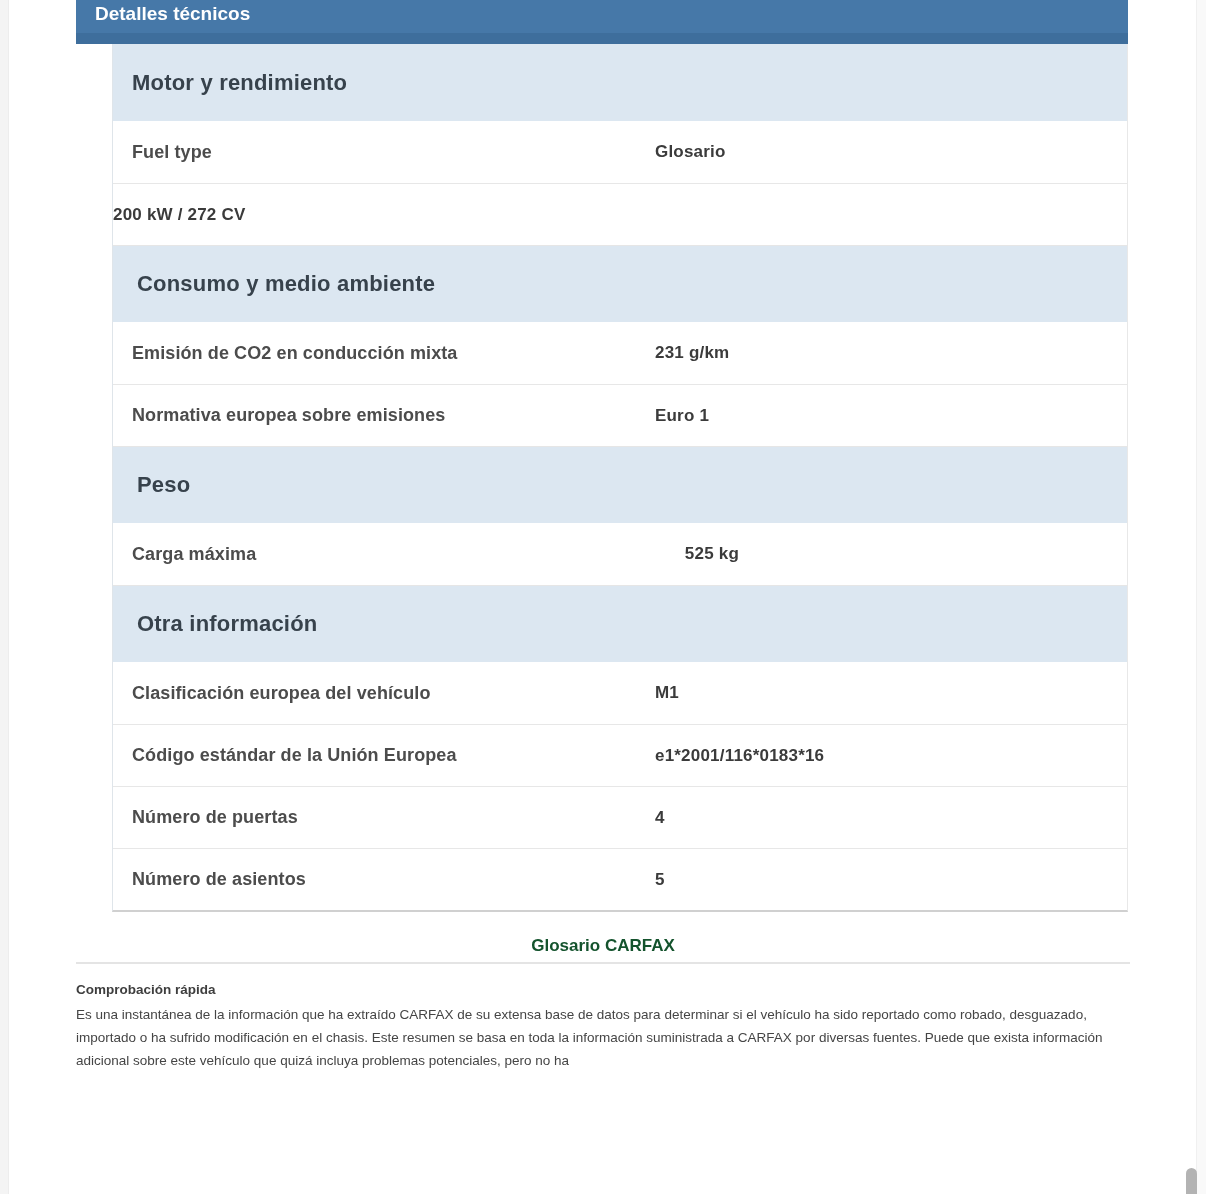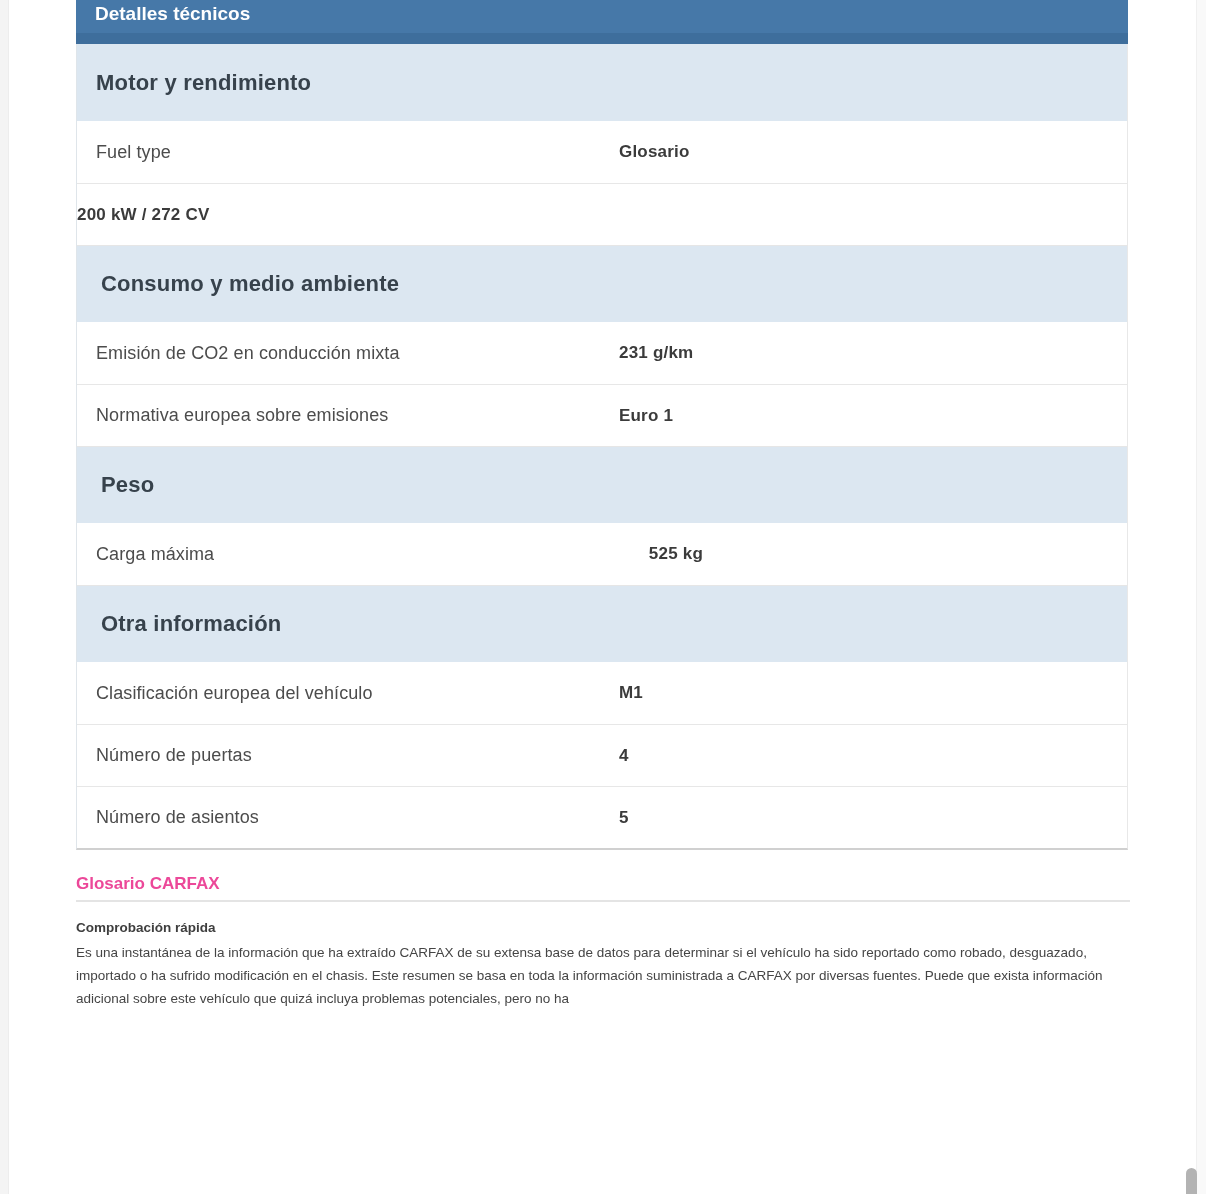--- a/index.html
+++ b/index.html
@@ -28,20 +28,21 @@
     padding: 2px 0 0 19px;
     line-height: 24px;
   }
 
   
   .tech-table {
     border-left: 1px solid #dfe5ea;
     border-right: 1px solid #e8e8e8;
     border-bottom: 2px solid #d0d0d0;
     background: #fff;
+    margin-left: 36px;
   }
   .section-bar {
     height: 77px;
     background: #dce7f1;
     display: flex; align-items: center;
     padding-left: 19px;
   }
   .section-block + .section-block .section-bar { border-top: 1px solid #e6e6e6; padding-left: 24px; }
   .section-title {
     font-size: 22px; font-weight: 700; color: #37424c;
@@ -49,36 +50,37 @@
   }
   .row {
     height: 62px;
     display: flex; align-items: center;
     background: #fff;
   }
   .row + .row { border-top: 1px solid #e7e7e7; }
   .cell-label {
     width: 542px;
     padding-left: 19px;
-    font-size: 18px; font-weight: 400; color: #4c4c4c;
+    font-size: 18px; font-weight: 700; color: #4c4c4c;
     letter-spacing: 0.1px;
   }
   .cell-value {
     font-size: 17px; font-weight: 700; color: #3b3b3b;
     letter-spacing: 0.2px;
   }
   .cell-value .num-right {
     display: inline-block; width: 84px; text-align: right;
   }
 
   
   .glossary { margin-top: 24px; width: 1054px; }
   .glossary-title {
-    font-size: 17px; font-weight: 700; color: #ec4899;
+    font-size: 17px; font-weight: 700; color: #14532d;
     line-height: 20px;
+    text-align: center;
   }
   .glossary-divider {
     border: none; border-top: 2px solid #e4e4e4;
     margin-top: 6px;
   }
   .glossary-term {
     margin-top: 17px;
     font-size: 13.5px; font-weight: 700; color: #3e3e3e;
     line-height: 17px;
   }
@@ -172,20 +174,26 @@
       <span class="section-title">Otra información</span>
     </div>
 
   <div class="row">
     <div class="cell-label">Clasificación europea del vehículo</div>
     <div class="cell-value">
       <span>M1</span>
     </div>
   </div>
 
+  <div class="row">
+    <div class="cell-label">Código estándar de la Unión Europea</div>
+    <div class="cell-value">
+      <span>e1*2001/116*0183*16</span>
+    </div>
+  </div>
 
   <div class="row">
     <div class="cell-label">Número de puertas</div>
     <div class="cell-value">
       <span>4</span>
     </div>
   </div>
 
   <div class="row">
     <div class="cell-label">Número de asientos</div>

